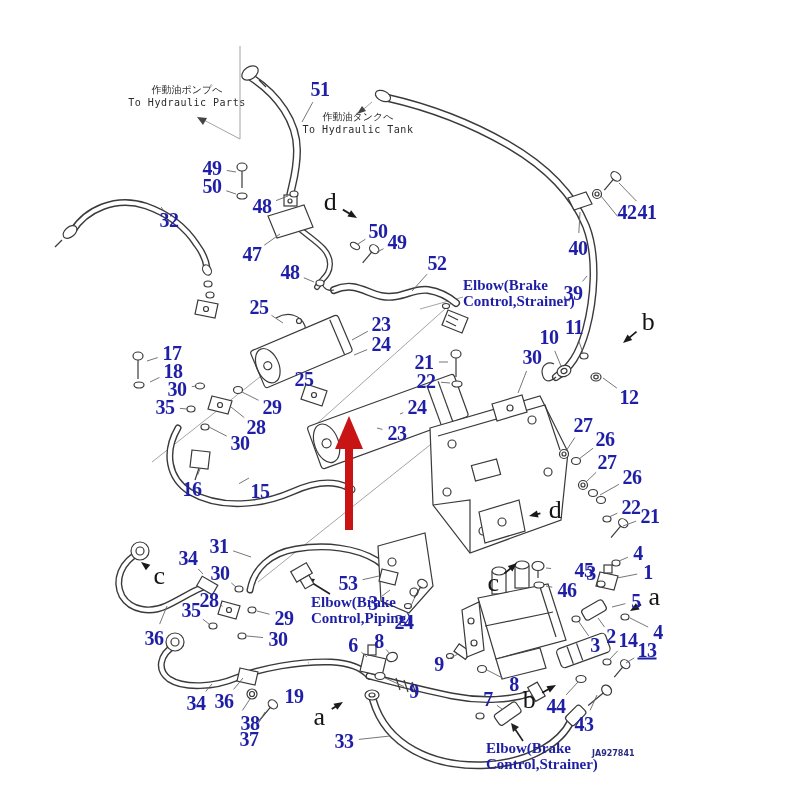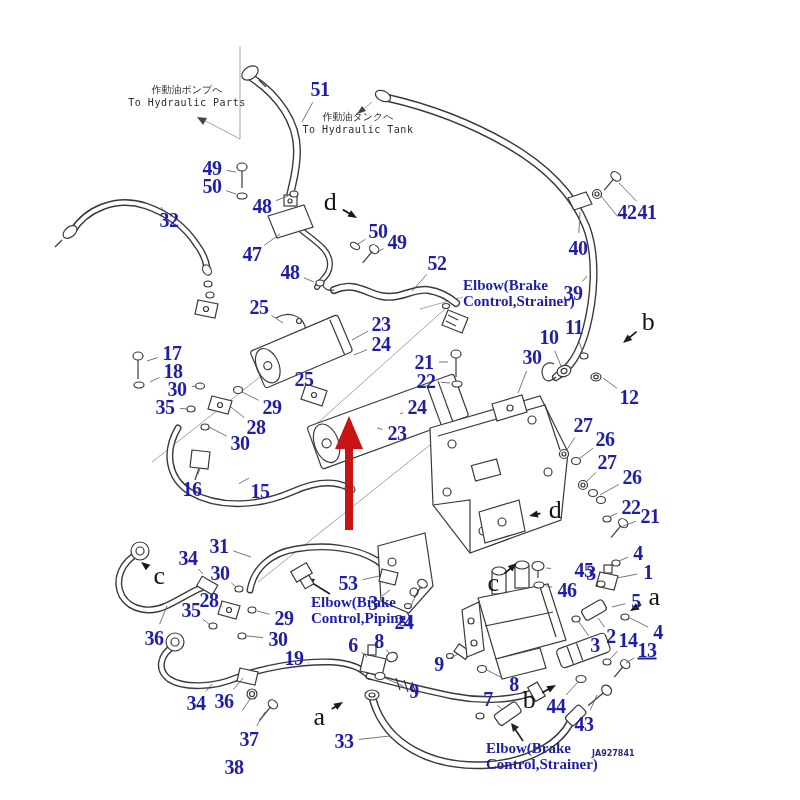--- a/index.html
+++ b/index.html
@@ -501,24 +501,24 @@
       <div class="callout" style="left: 404px; top: 622px;">24</div>
       <div class="callout" style="left: 379px; top: 641px;">8</div>
       <div class="callout" style="left: 219px; top: 546px;">31</div>
       <div class="callout" style="left: 188px; top: 558px;">34</div>
       <div class="callout" style="left: 220px; top: 573px;">30</div>
       <div class="callout" style="left: 209px; top: 600px;">28</div>
       <div class="callout" style="left: 191px; top: 610px;">35</div>
       <div class="callout" style="left: 284px; top: 618px;">29</div>
       <div class="callout" style="left: 278px; top: 639px;">30</div>
       <div class="callout" style="left: 154px; top: 638px;">36</div>
-      <div class="callout" style="left: 294px; top: 658px;">19</div>
+      <div class="callout" style="left: 294px; top: 696px;">19</div>
       <div class="callout" style="left: 196px; top: 703px;">34</div>
       <div class="callout" style="left: 224px; top: 701px;">36</div>
-      <div class="callout" style="left: 234px; top: 723px; margin-top: 44px;">38</div>
+      <div class="callout" style="left: 250px; top: 723px;">38</div>
       <div class="callout" style="left: 249px; top: 739px;">37</div>
       <div class="callout" style="left: 344px; top: 741px;">33</div>
       <div class="callout letter" style="left: 330px; top: 202px;">d</div>
       <div class="callout letter" style="left: 555px; top: 510px;">d</div>
       <div class="callout letter" style="left: 648px; top: 322px;">b</div>
       <div class="callout letter" style="left: 529px; top: 700px;">b</div>
       <div class="callout letter" style="left: 654px; top: 597px;">a</div>
       <div class="callout letter" style="left: 319px; top: 717px;">a</div>
       <div class="callout letter" style="left: 159px; top: 576px;">c</div>
       <div class="callout letter" style="left: 493px; top: 583px;">c</div>

